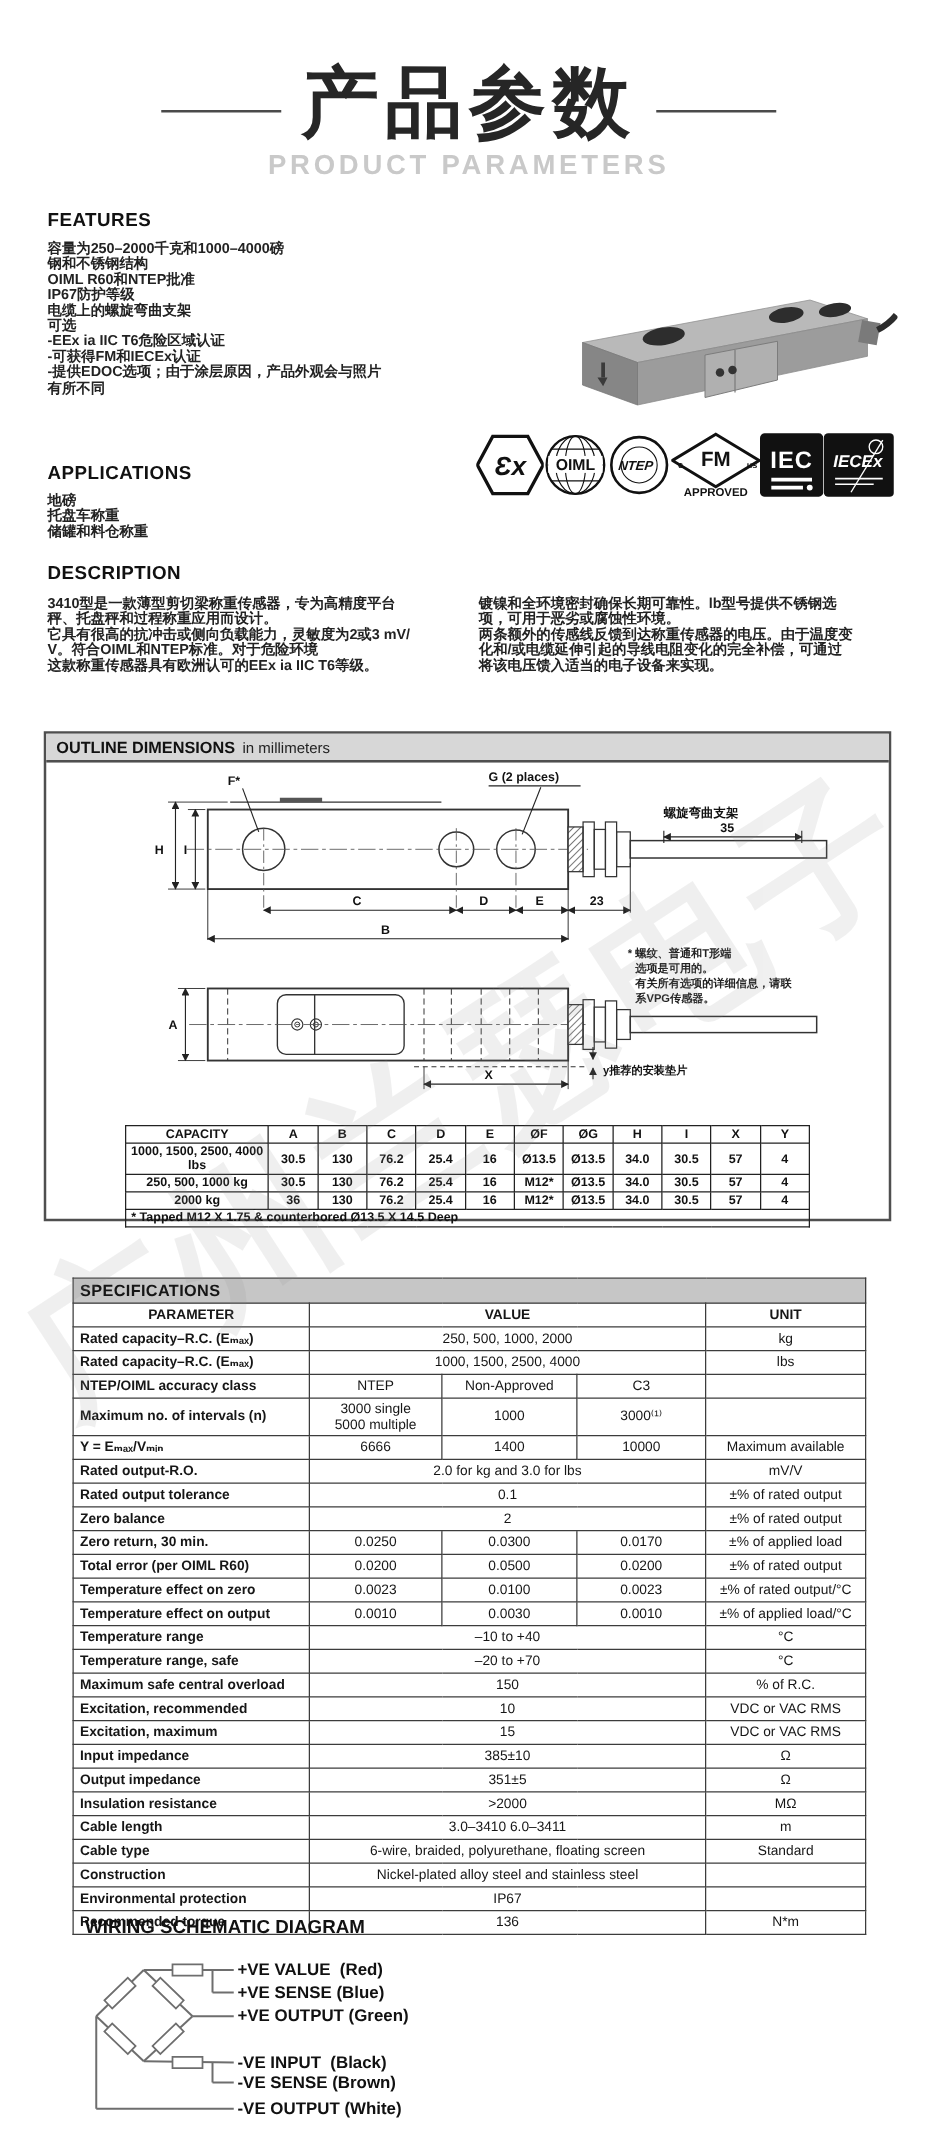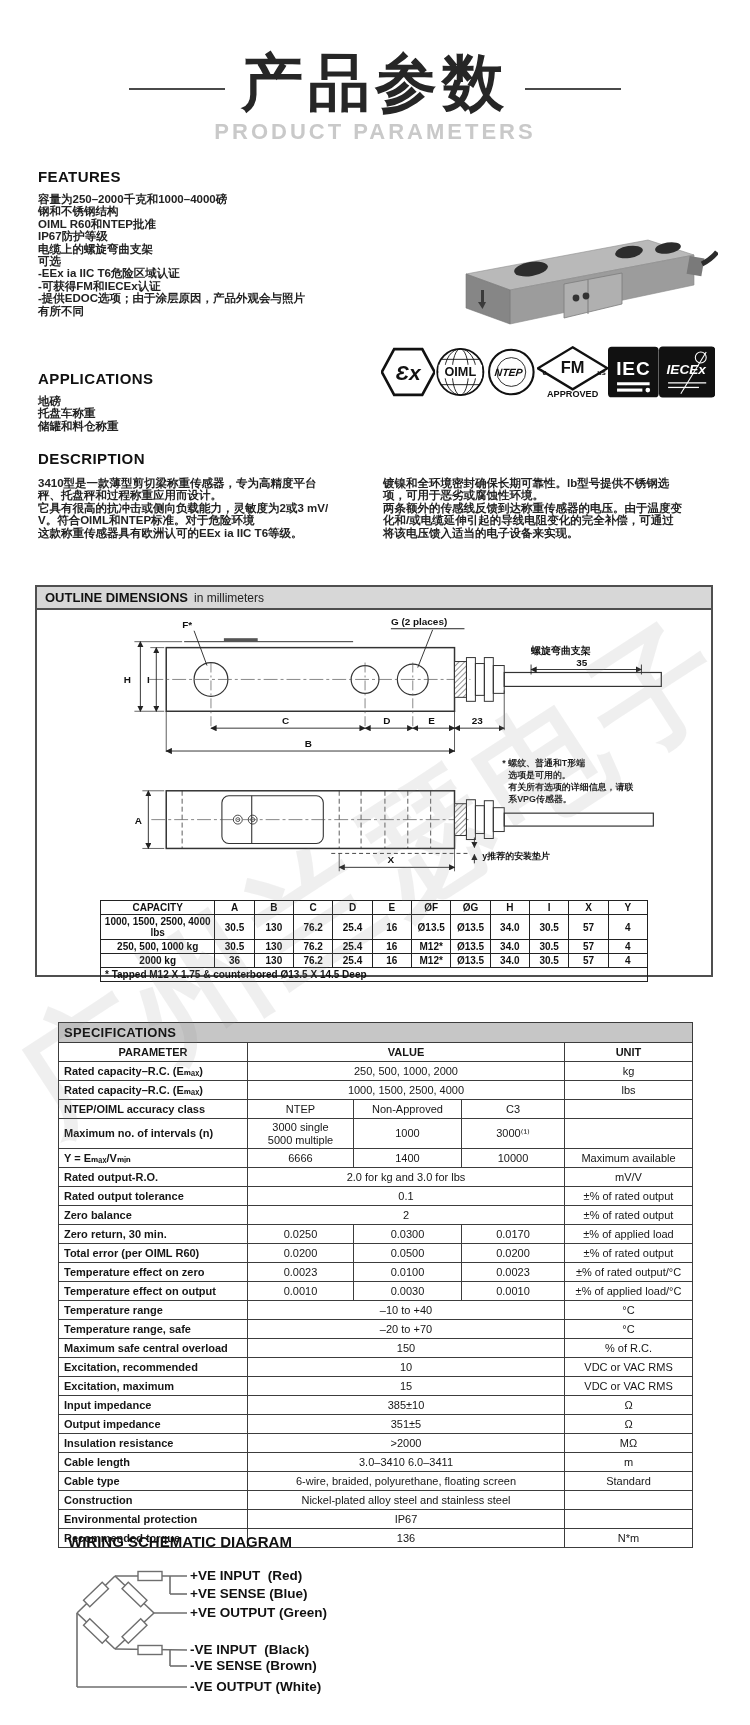--- a/index.html
+++ b/index.html
@@ -536,21 +536,21 @@
       </g>
       <g fill="#fff" stroke="#6e6e6e" stroke-width="1.4">
         <rect x="21" y="39" width="26" height="9" transform="rotate(-44 34 43.5)"></rect>
         <rect x="59.5" y="39" width="26" height="9" transform="rotate(44 72.5 43.5)"></rect>
         <rect x="21" y="75.5" width="26" height="9" transform="rotate(44 34 80)"></rect>
         <rect x="59.5" y="75.5" width="26" height="9" transform="rotate(-44 72.5 80)"></rect>
         <rect x="76" y="20.5" width="24" height="9"></rect>
         <rect x="76" y="94.5" width="24" height="9"></rect>
       </g>
     </svg>
-    <div class="wlabel" style="top:35px">+VE INPUT  (Red)</div>
+    <div class="wlabel" style="top:35px">+VE VALUE  (Red)</div>
     <div class="wlabel" style="top:53px">+VE SENSE (Blue)</div>
     <div class="wlabel" style="top:72px">+VE OUTPUT (Green)</div>
     <div class="wlabel" style="top:109px">-VE INPUT  (Black)</div>
     <div class="wlabel" style="top:125px">-VE SENSE (Brown)</div>
     <div class="wlabel" style="top:146px">-VE OUTPUT (White)</div>
   </div>
 
 </div>
 
 </body></html>

